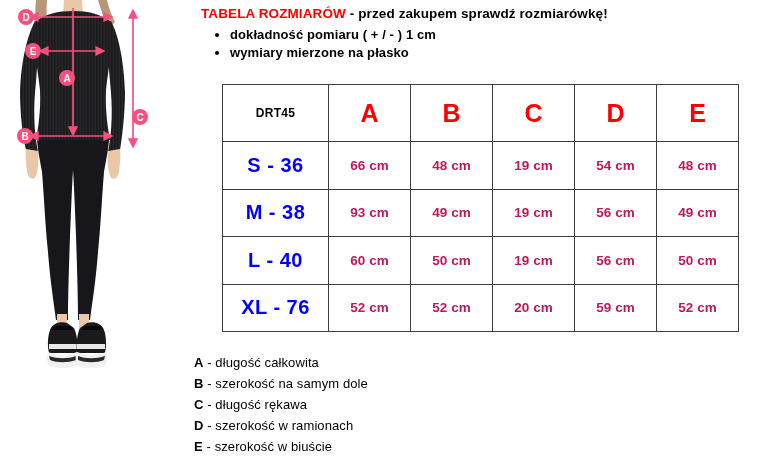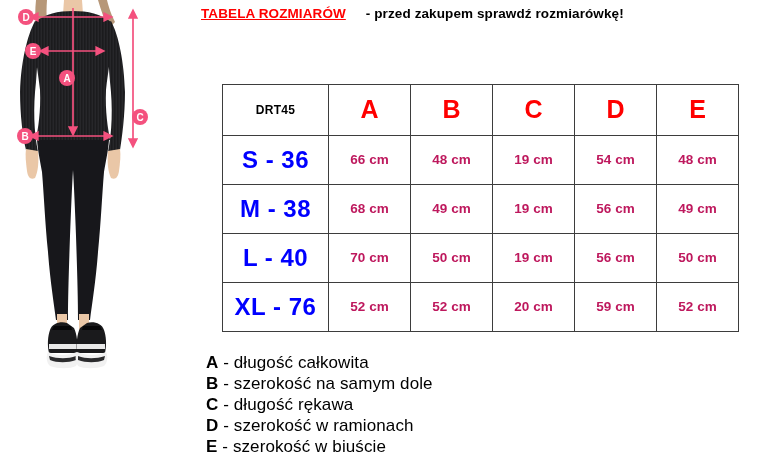--- a/index.html
+++ b/index.html
@@ -2,35 +2,35 @@
 <html><head>
 <meta charset="utf-8">
 <style>
   html,body{margin:0;padding:0;background:#ffffff;}
   body{width:768px;height:460px;overflow:hidden;font-family:"Liberation Sans",sans-serif;}
   .stage{position:relative;width:768px;height:460px;background:#ffffff;}
 
   
   .header{position:absolute;left:201px;top:6px;width:565px;}
   .title-line{font-size:13.5px;font-weight:bold;color:#000;white-space:nowrap;letter-spacing:.1px;}
-  .title{color:#ff0000;text-decoration:underline;margin-right:20px;}
+  .title{color:#ff0000;margin-right:4px;}
   .bullets{margin:6px 0 0 0;padding-left:29px;}
   .bullets li{font-size:13px;font-weight:bold;color:#000;margin-bottom:3px;letter-spacing:.1px;}
 
   
   table.size-table{position:absolute;left:222px;top:84px;width:517px;height:248px;
     border-collapse:collapse;table-layout:fixed;text-align:center;background:#fff;}
   .size-table td{border:1.5px solid #3d3d3d;padding:3px;vertical-align:middle;}
   .code-cell{font-size:12px;font-weight:bold;color:#000;letter-spacing:.3px;}
   .col-cell{font-size:25px;font-weight:bold;color:#ff0000;}
-  .size-cell{font-size:24px;font-weight:bold;color:#0000ff;letter-spacing:.5px;}
+  .size-cell{font-size:20px;font-weight:bold;color:#0000ff;letter-spacing:.5px;}
   .val-cell{font-size:13.5px;font-weight:bold;color:#be185d;}
 
   
-  .legend{position:absolute;left:206px;top:352px;font-size:17px;color:#000;}
+  .legend{position:absolute;left:194px;top:352px;font-size:13px;color:#000;}
   .legend-line{line-height:21px;white-space:nowrap;letter-spacing:.1px;}
   .legend-letter{font-weight:bold;}
 
   
   .figure{position:absolute;left:0;top:0;}
 </style>
 </head>
 <body>
 
 <div class="stage">
@@ -100,20 +100,24 @@
       <text x="25" y="139.5">B</text>
       <circle cx="140" cy="117" r="8" fill="#f4517e"></circle>
       <text x="140" y="120.5">C</text>
     </g>
   </svg>
 
   <div class="header">
     <div class="title-line">
       <span class="title">TABELA ROZMIARÓW</span><span>- przed zakupem sprawdź rozmiarówkę!</span>
     </div>
+    <ul class="bullets">
+      <li>dokładność pomiaru ( + / - ) 1 cm</li>
+      <li>wymiary mierzone na płasko</li>
+    </ul>
   </div>
 
   <table class="size-table">
     <colgroup>
       <col style="width:106px">
         <col>
         <col>
         <col>
         <col>
         <col>
@@ -130,29 +134,29 @@
       <tr>
         <td class="size-cell">S - 36</td>
         <td class="val-cell">66 cm</td>
         <td class="val-cell">48 cm</td>
         <td class="val-cell">19 cm</td>
         <td class="val-cell">54 cm</td>
         <td class="val-cell">48 cm</td>
       </tr>
       <tr>
         <td class="size-cell">M - 38</td>
-        <td class="val-cell">68 cm</td>
+        <td class="val-cell">93 cm</td>
         <td class="val-cell">49 cm</td>
         <td class="val-cell">19 cm</td>
         <td class="val-cell">56 cm</td>
         <td class="val-cell">49 cm</td>
       </tr>
       <tr>
         <td class="size-cell">L - 40</td>
-        <td class="val-cell">70 cm</td>
+        <td class="val-cell">60 cm</td>
         <td class="val-cell">50 cm</td>
         <td class="val-cell">19 cm</td>
         <td class="val-cell">56 cm</td>
         <td class="val-cell">50 cm</td>
       </tr>
       <tr>
         <td class="size-cell">XL - 76</td>
         <td class="val-cell">52 cm</td>
         <td class="val-cell">52 cm</td>
         <td class="val-cell">20 cm</td>

